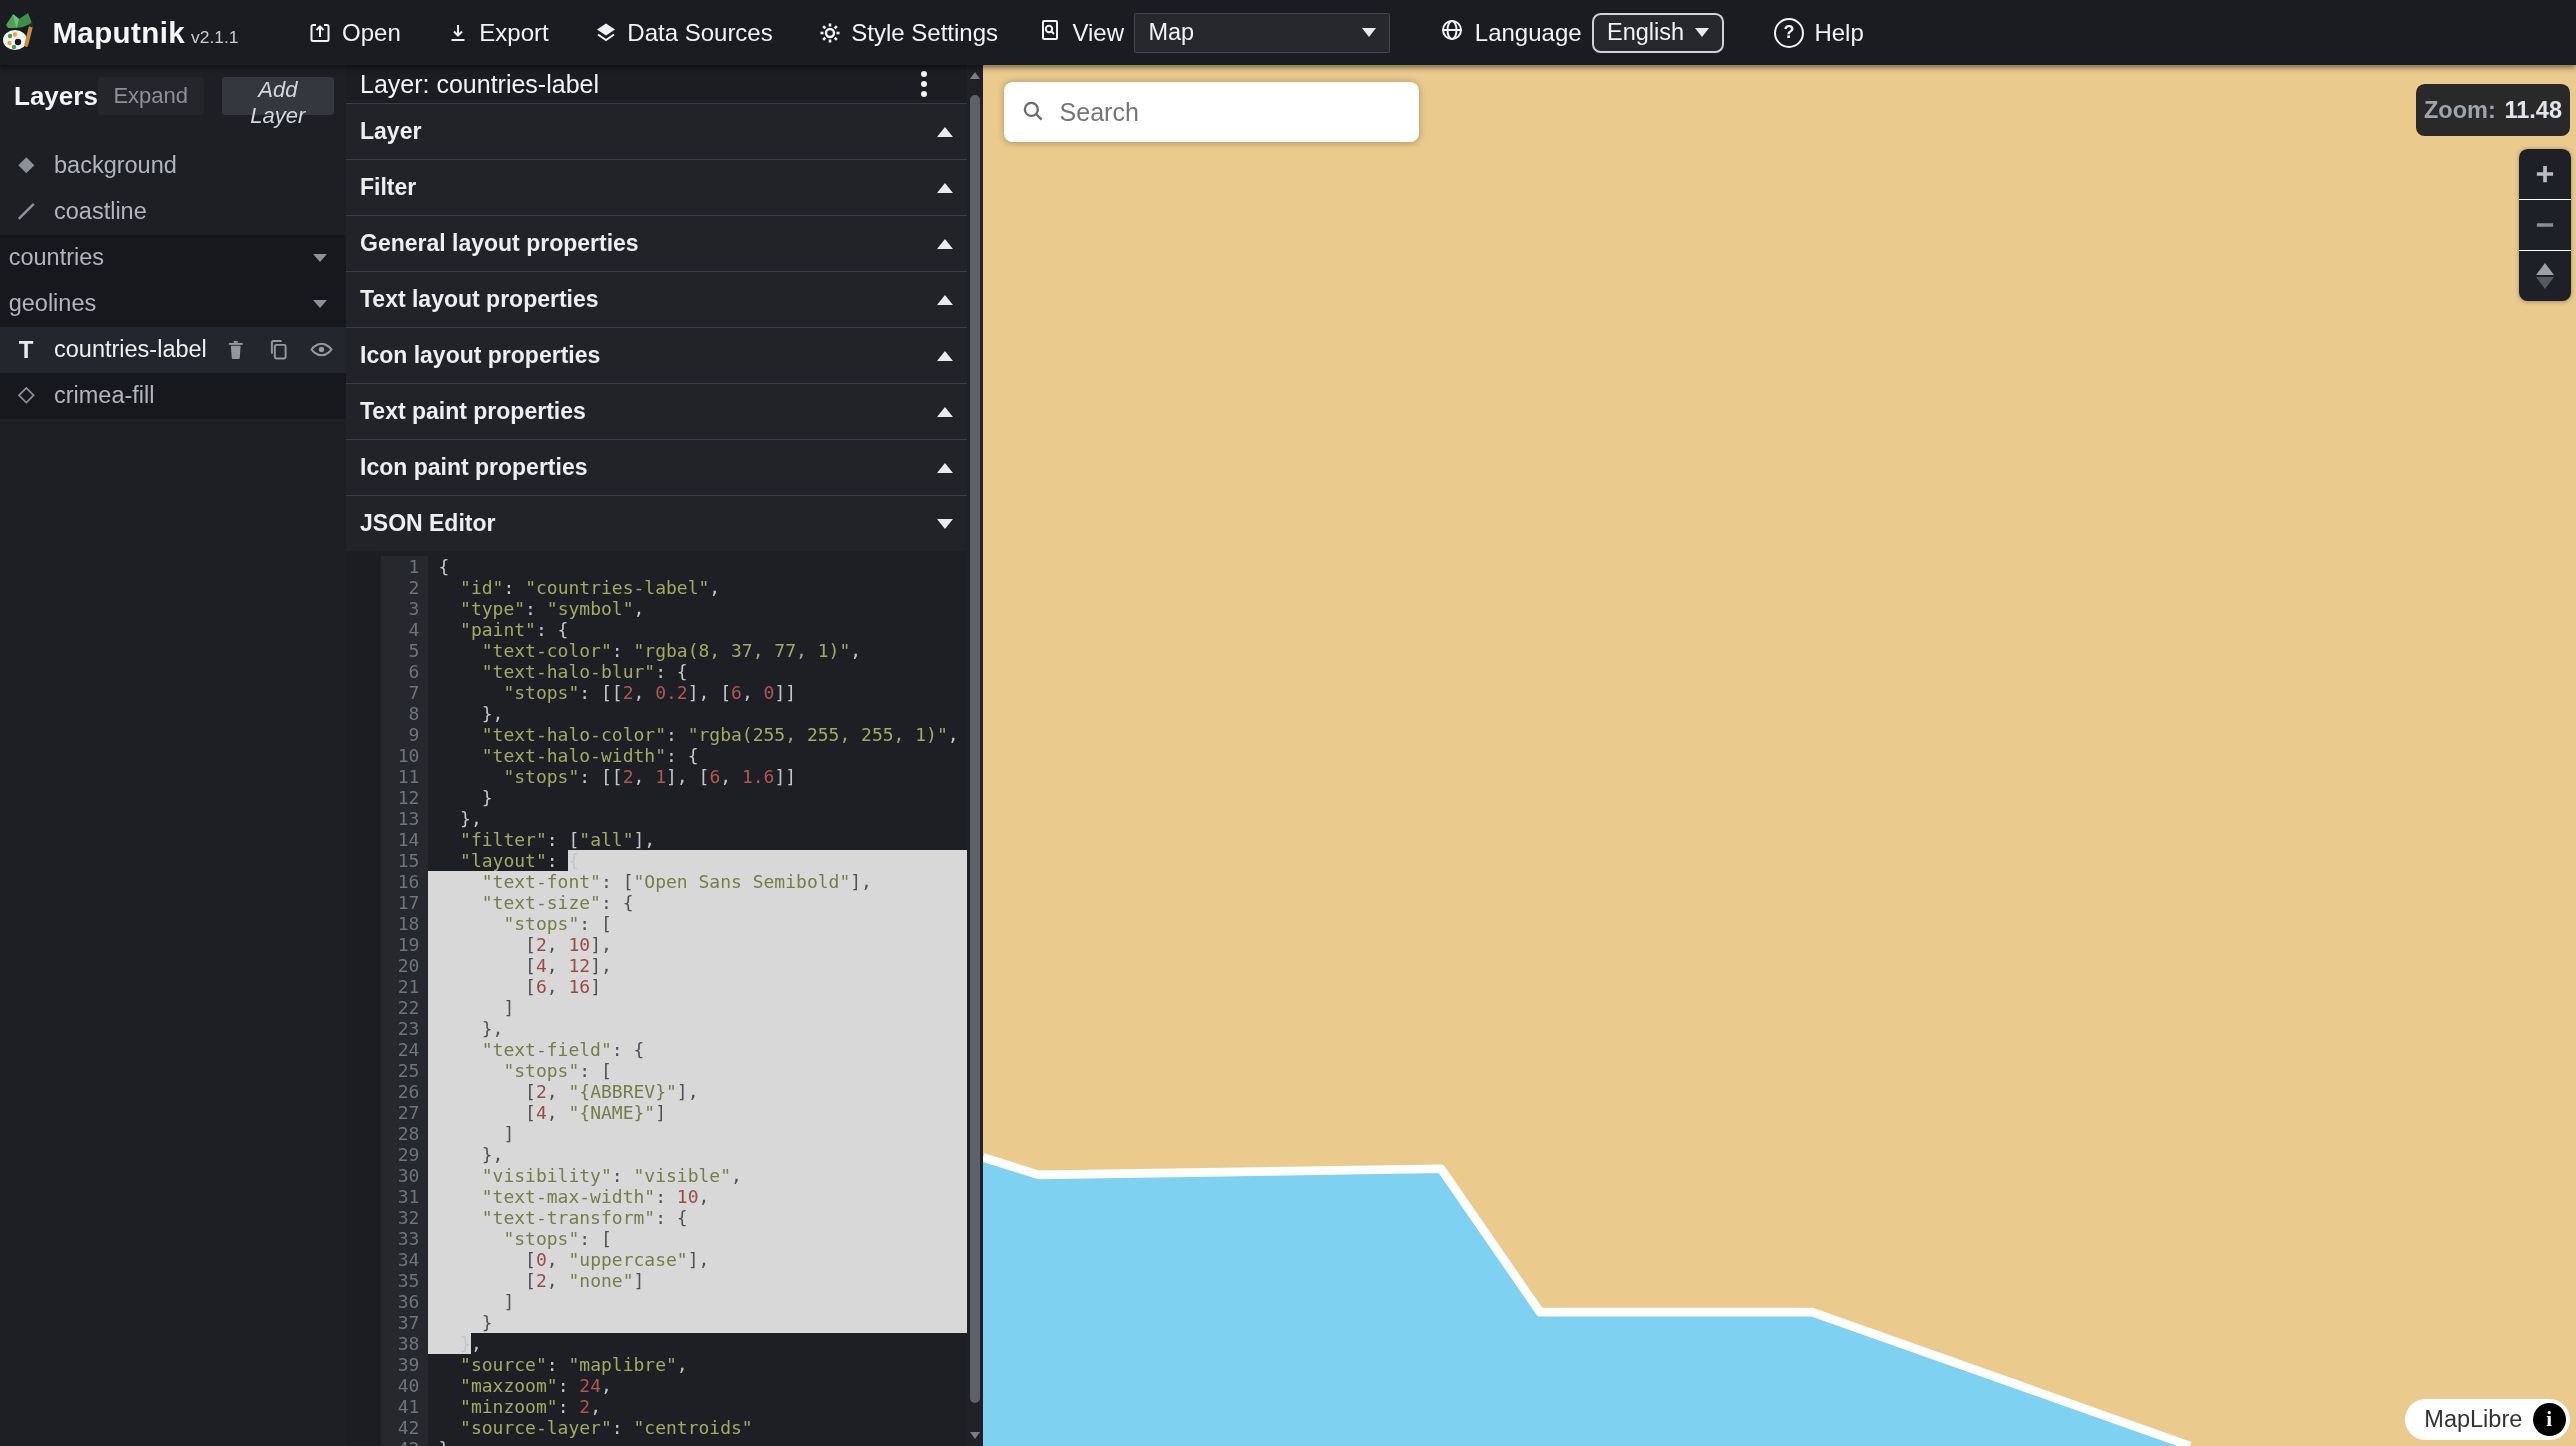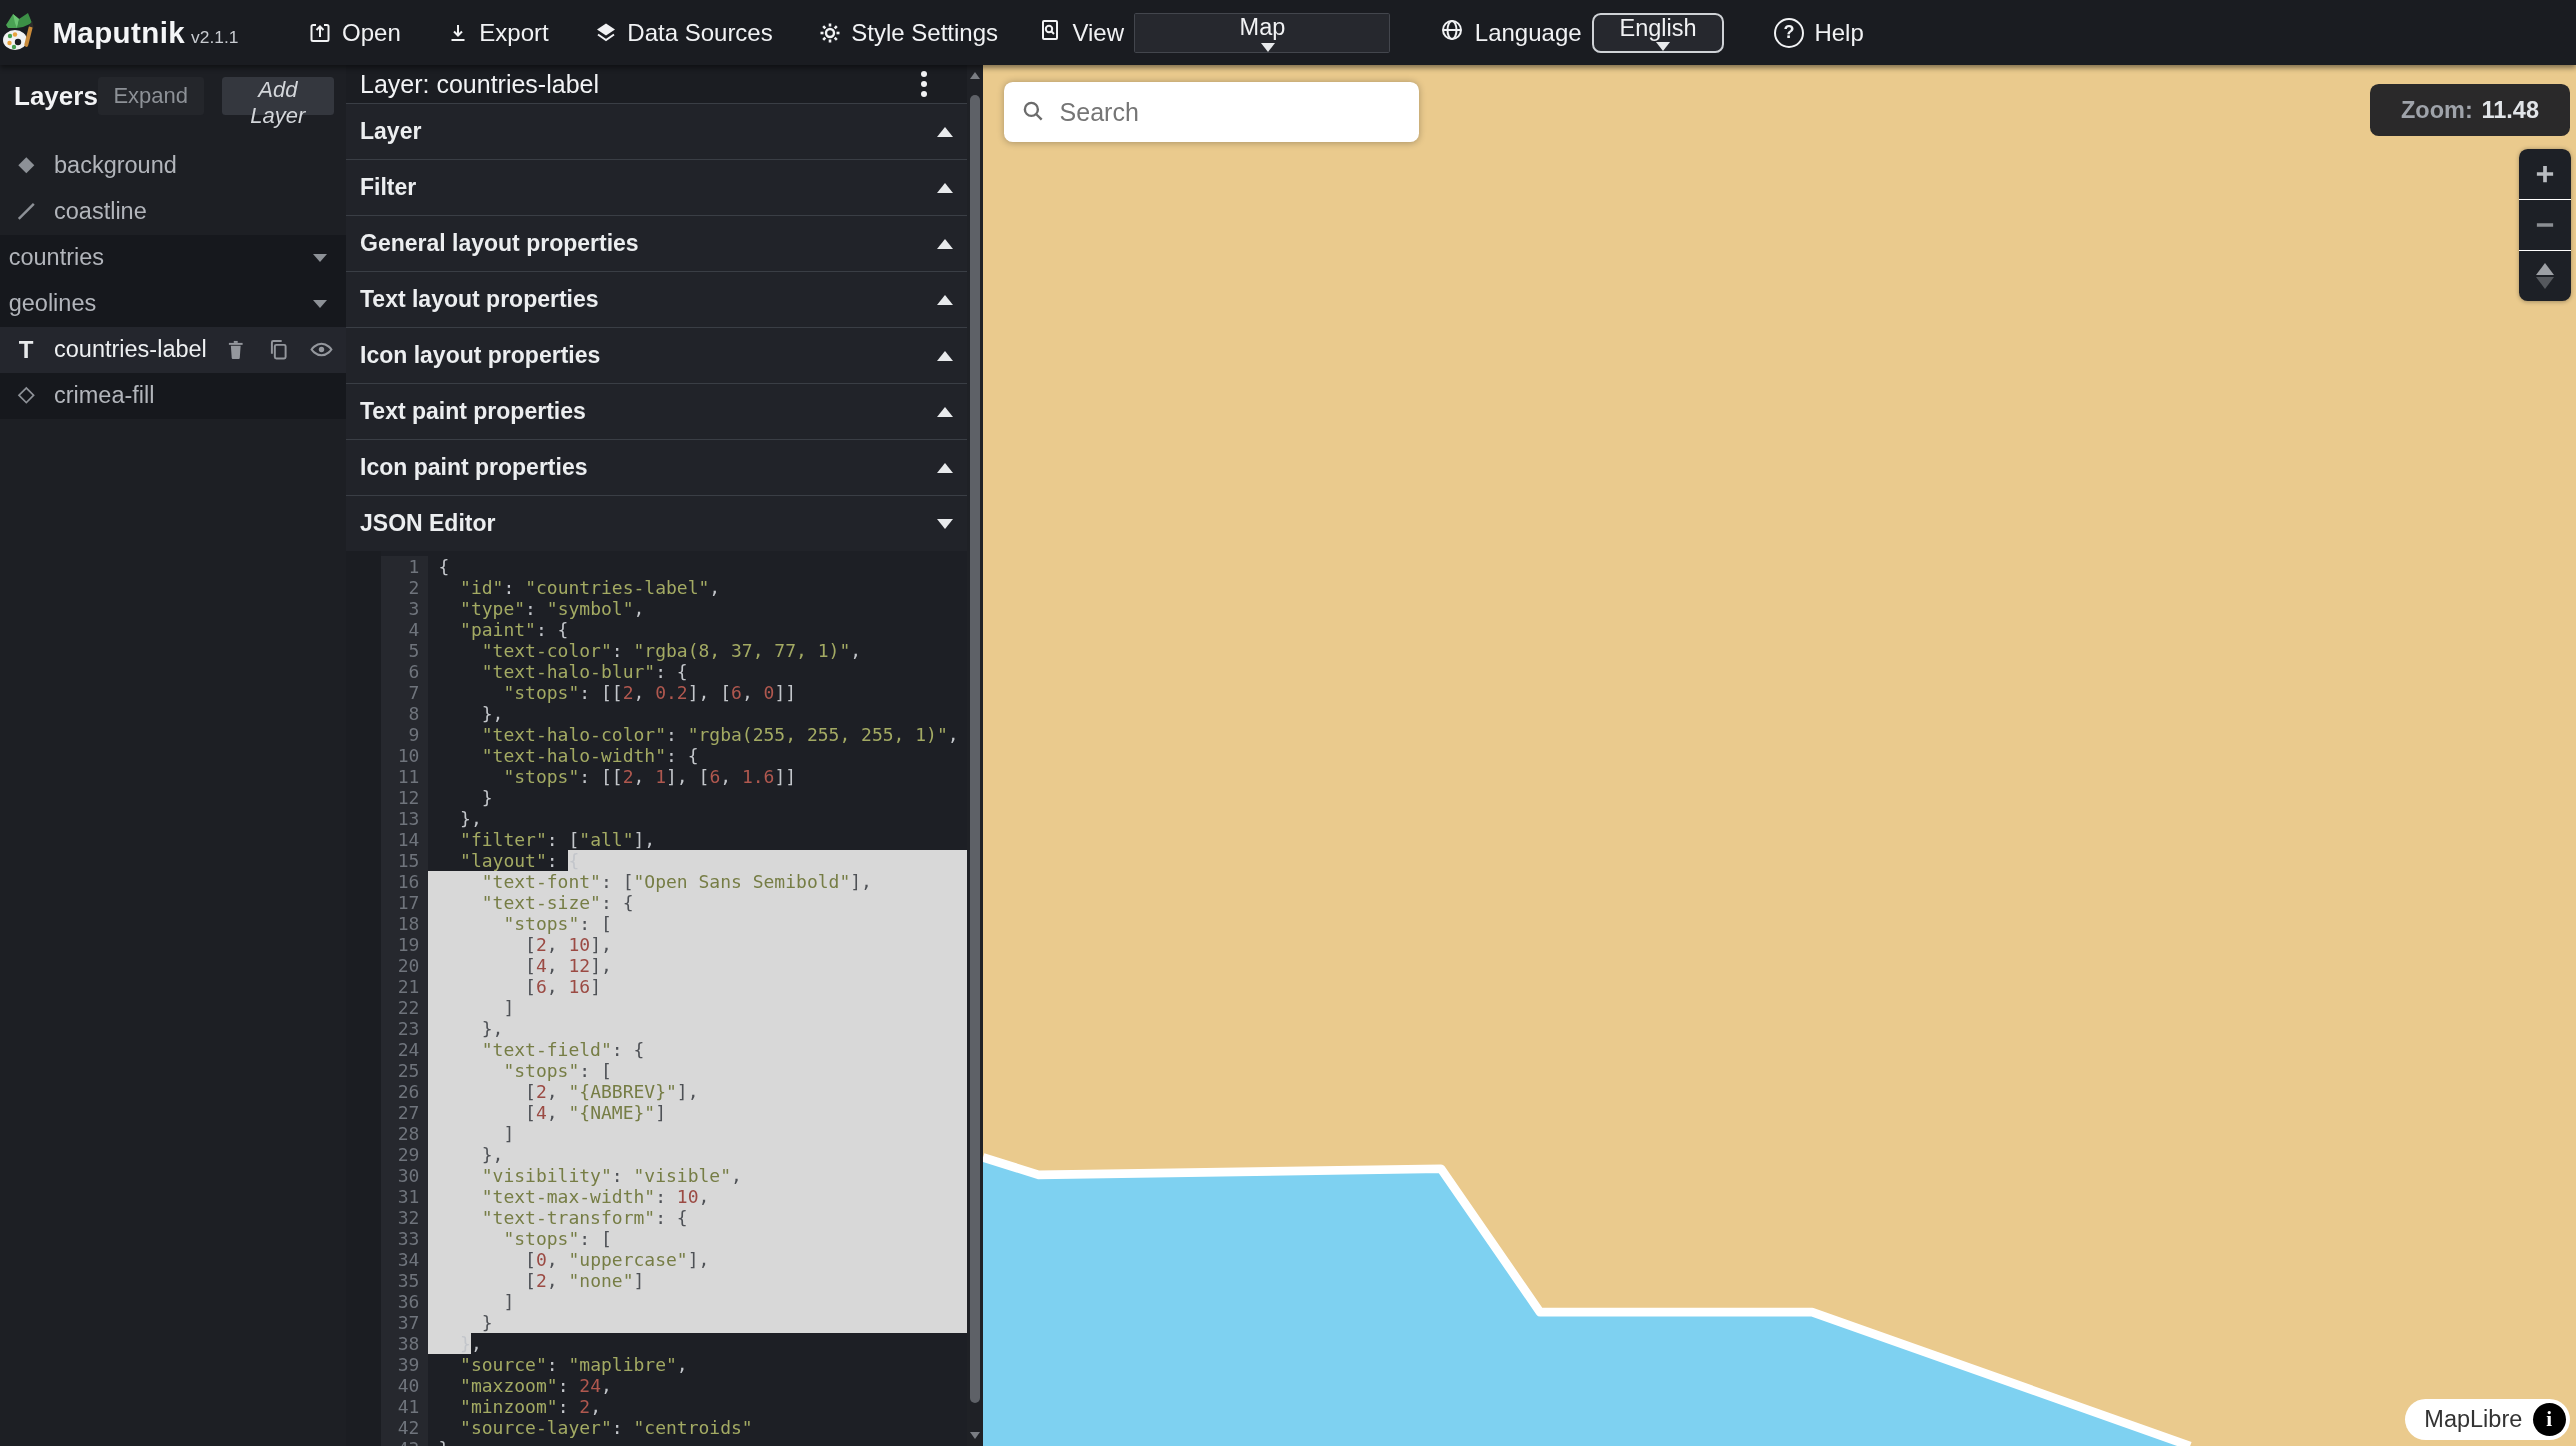--- a/index.html
+++ b/index.html
@@ -12,21 +12,21 @@
           z-index:30;box-shadow:0 2.6px 5.2px rgba(0,0,0,.45);}
   .brand{display:flex;align-items:center;padding-left:2px;}
   .brand-name{color:#f4f5f7;font-size:29.5px;font-weight:bold;margin-left:10.4px;letter-spacing:0.4px;}
   .brand-ver{color:#c9ccd1;font-size:17.4px;margin-left:6px;margin-top:10.4px;}
   .menu{display:flex;align-items:center;margin-left:70px;gap:45px;}
   .menu-item{display:flex;align-items:center;gap:9.6px;color:#f1f2f4;font-size:24px;cursor:pointer;}
   .menu-item svg{display:block;}
   .tb-group{display:flex;align-items:center;gap:10.4px;color:#f1f2f4;font-size:24px;}
   .tb-select{display:flex;align-items:center;justify-content:space-between;background:#26282e;
              border:0.9px solid #43464d;height:40px;padding:0 13px;color:#f1f2f4;font-size:23.5px;
-             width:256px;box-sizing:border-box;border-radius:1.7px;cursor:pointer;flex-direction:column;}
+             width:256px;box-sizing:border-box;border-radius:1.7px;cursor:pointer;}
   .tb-select.lang{width:132px;border:2.6px solid #cfd2d6;border-radius:8.7px;}
   .caret{width:0;height:0;border-left:7.8px solid transparent;border-right:7.8px solid transparent;
          border-top:9.6px solid #e8eaec;margin-left:10.4px;}
   .circle-q{width:26px;height:26px;border:2.2px solid #f1f2f4;border-radius:50%;display:flex;
             align-items:center;justify-content:center;font-size:18px;font-weight:bold;color:#f1f2f4;}
 
   
   .sidebar{left:0;top:65px;width:346px;height:1381px;background:#1d1f24;z-index:10;}
   .sb-header{display:flex;align-items:center;padding:12px 12px 8.7px 14px;}
   .sb-title{color:#f2f3f5;font-size:26px;font-weight:bold;flex:1;}
@@ -86,21 +86,21 @@
   
   .map{left:983px;top:65px;width:1593px;height:1381px;background:#f0abfc;overflow:hidden;}
   .map svg.basemap{position:absolute;left:0;top:0;}
   .searchbox{position:absolute;left:21px;top:17.4px;width:415px;height:60px;background:#ffffff;border-radius:8.7px;
              display:flex;align-items:center;padding:0 15.6px;box-sizing:border-box;box-shadow:0 0.9px 7px rgba(0,0,0,.28);}
   .searchbox input{border:none;outline:none;flex:1;font-size:25px;color:#333;margin-left:12px;
                    font-family:"Liberation Sans",sans-serif;background:transparent;}
   .searchbox input::placeholder{color:#757575;}
   .zoom-badge{position:absolute;right:6px;top:19px;height:52px;min-width:151px;background:rgba(27,29,34,.93);
               border-radius:8.7px;display:flex;align-items:center;justify-content:center;gap:8.7px;
-              font-size:23.5px;font-weight:bold;padding:0 31px;box-sizing:border-box;}
+              font-size:23.5px;font-weight:bold;padding:0 8px;box-sizing:border-box;}
   .zoom-badge .zl{color:#9fa3aa;} .zoom-badge .zv{color:#e2e5e9;}
   .navctl{position:absolute;right:5.2px;top:84px;width:52px;background:#1d2026;border-radius:8.7px;
           overflow:hidden;box-shadow:0 0.9px 4.3px rgba(0,0,0,.3);}
   .navbtn{width:52px;height:50px;display:flex;align-items:center;justify-content:center;cursor:pointer;}
   .navbtn + .navbtn{border-top:1.7px solid #ffffff;}
   .pitch{display:flex;flex-direction:column;gap:2.6px;align-items:center;}
   .pitch .pu{width:0;height:0;border-left:9.6px solid transparent;border-right:9.6px solid transparent;border-bottom:12px solid #9da0a5;}
   .pitch .pd{width:0;height:0;border-left:9.6px solid transparent;border-right:9.6px solid transparent;border-top:12px solid #55585d;}
   .attrib{position:absolute;right:6px;bottom:6px;height:41px;background:#ffffff;border-radius:21px;
           display:flex;align-items:center;padding:0 4.3px 0 19px;gap:10.4px;}

